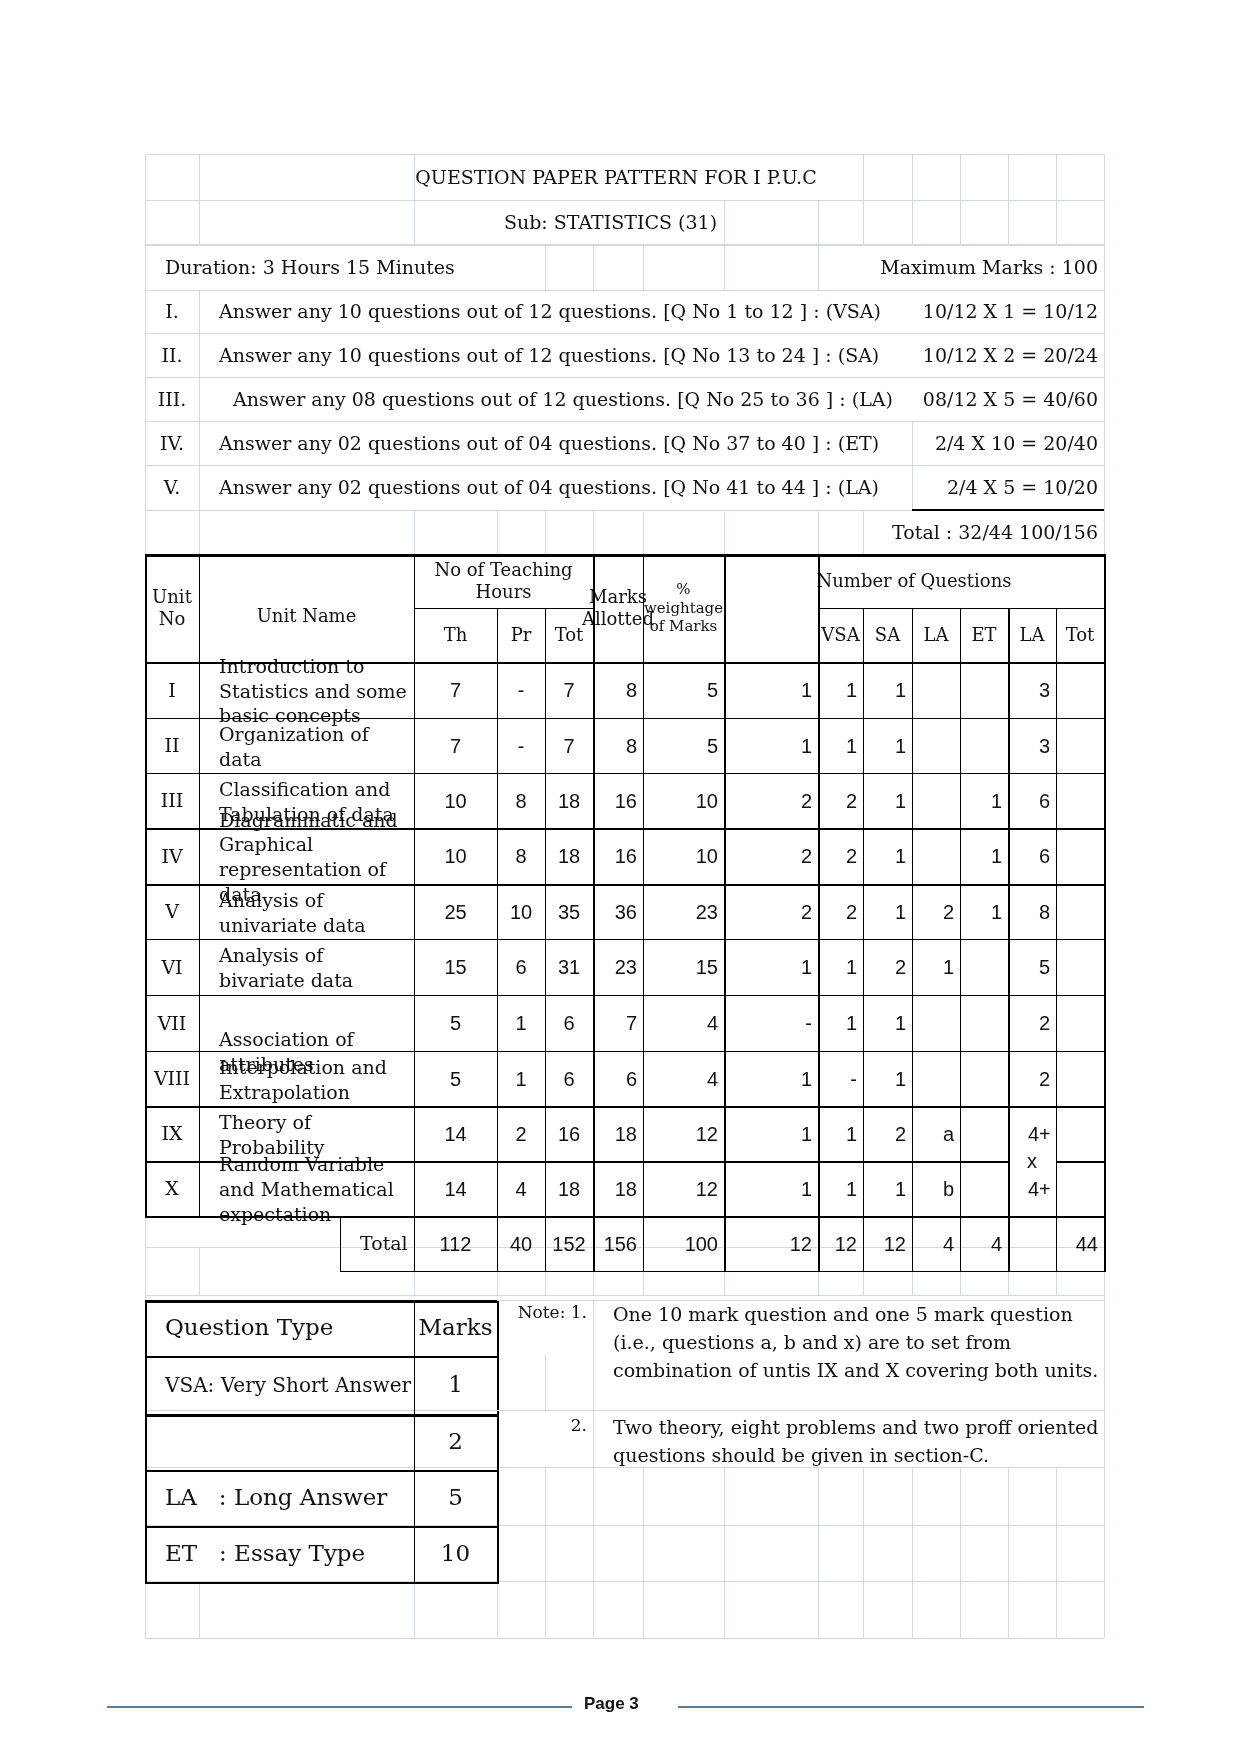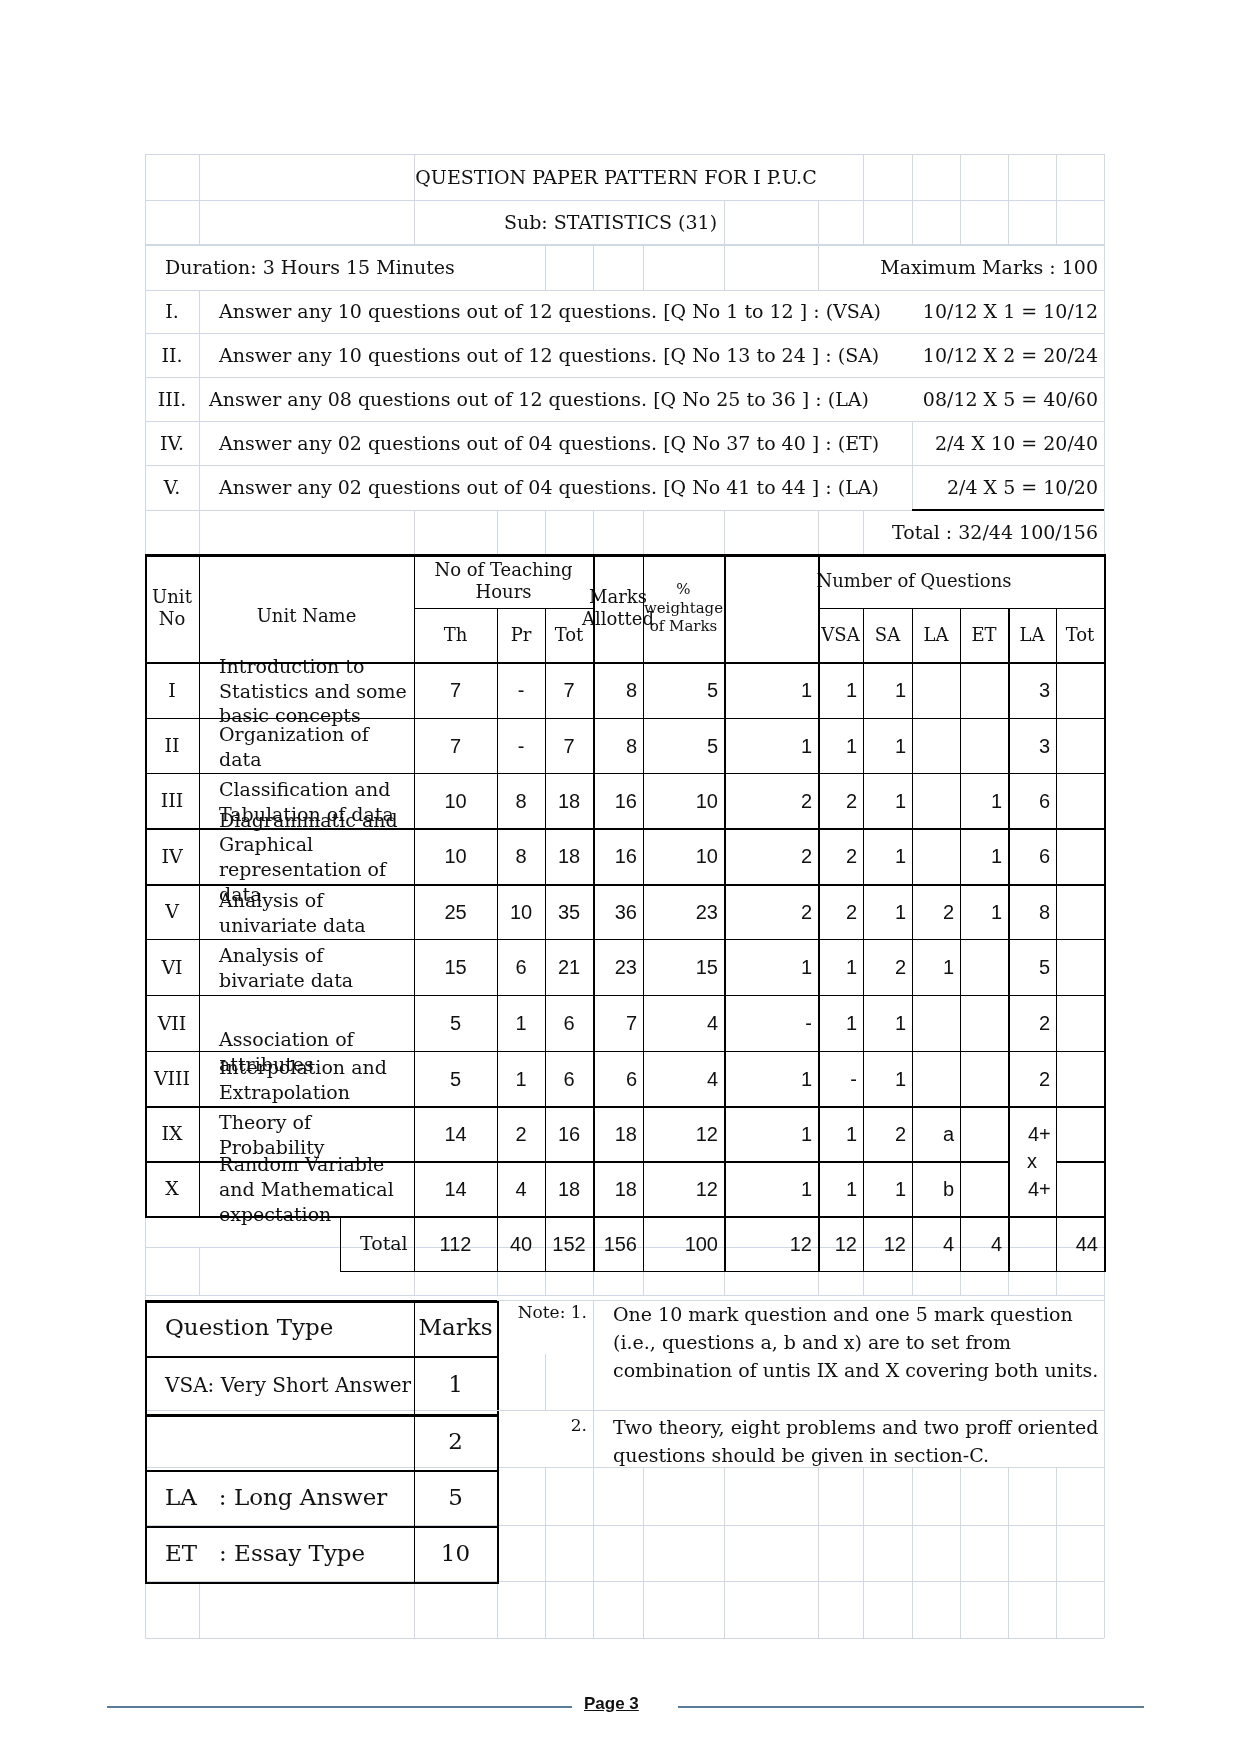--- a/index.html
+++ b/index.html
@@ -13,21 +13,21 @@
   .c { justify-content:center; text-align:center; }
   .r { justify-content:flex-end; padding-right:6px; }
   .l { justify-content:flex-start; padding-left:20px; }
   .num { font-family:"Liberation Sans","DejaVu Sans",sans-serif; font-size:20px; }
   .wrap { white-space:normal; }
   .hdr { font-size:18px; line-height:1.25; }
   .small { font-size:15px; line-height:1.25; }
   .big { font-size:23px; }
   .footer-line { position:absolute; height:2px; background:#5b7c99; }
   .footer-text { position:absolute; font-family:"Liberation Sans","DejaVu Sans",sans-serif;
-                 font-weight:bold; font-size:17px;text-decoration:underline; }
+                 font-weight:bold; font-size:17px; }
 </style>
 </head>
 <body>
 
 <div class="page" id="page">
     <div class="gl" style="left: 145px; top: 154px; width: 959px; height: 1px;"></div>
     <div class="gl" style="left: 145px; top: 200px; width: 959px; height: 1px;"></div>
     <div class="gl" style="left: 145px; top: 244px; width: 959px; height: 2px;"></div>
     <div class="gl" style="left: 145px; top: 290px; width: 959px; height: 1px;"></div>
     <div class="gl" style="left: 145px; top: 333px; width: 959px; height: 1px;"></div>
@@ -108,21 +108,21 @@
     <div class="cell c" style="left: 497px; top: 200px; width: 227px; height: 44px;">Sub: STATISTICS (31)</div>
     <div class="cell l" style="left: 145px; top: 244px; width: 352px; height: 46px;">Duration: 3 Hours 15 Minutes</div>
     <div class="cell r" style="left: 818px; top: 244px; width: 286px; height: 46px;">Maximum Marks : 100</div>
     <div class="cell c" style="left: 145px; top: 290px; width: 54px; height: 43px;">I.</div>
     <div class="cell l" style="left: 199px; top: 290px; width: 809px; height: 43px;">Answer any 10 questions out of 12 questions. [Q No 1 to 12 ] : (VSA)</div>
     <div class="cell r" style="left: 960px; top: 290px; width: 144px; height: 43px;">10/12 X 1 = 10/12</div>
     <div class="cell c" style="left: 145px; top: 333px; width: 54px; height: 44px;">II.</div>
     <div class="cell l" style="left: 199px; top: 333px; width: 809px; height: 44px;">Answer any 10 questions out of 12 questions. [Q No 13 to 24 ] : (SA)</div>
     <div class="cell r" style="left: 960px; top: 333px; width: 144px; height: 44px;">10/12 X 2 = 20/24</div>
     <div class="cell c" style="left: 145px; top: 377px; width: 54px; height: 44px;">III.</div>
-    <div class="cell l" style="left: 189px; top: 377px; width: 809px; height: 44px;">Answer any 08 questions out of 12 questions. [Q No 25 to 36 ] : (LA)</div>
+    <div class="cell l" style="left: 213px; top: 377px; width: 809px; height: 44px;">Answer any 08 questions out of 12 questions. [Q No 25 to 36 ] : (LA)</div>
     <div class="cell r" style="left: 960px; top: 377px; width: 144px; height: 44px;">08/12 X 5 = 40/60</div>
     <div class="cell c" style="left: 145px; top: 421px; width: 54px; height: 44px;">IV.</div>
     <div class="cell l" style="left: 199px; top: 421px; width: 713px; height: 44px;">Answer any 02 questions out of 04 questions.  [Q No 37 to 40 ] : (ET)</div>
     <div class="cell r" style="left: 912px; top: 421px; width: 192px; height: 44px;">2/4 X 10 = 20/40</div>
     <div class="cell c" style="left: 145px; top: 465px; width: 54px; height: 45px;">V.</div>
     <div class="cell l" style="left: 199px; top: 465px; width: 713px; height: 45px;">Answer any 02 questions out of 04 questions.  [Q No 41 to 44 ] : (LA)</div>
     <div class="cell r" style="left: 912px; top: 465px; width: 192px; height: 45px;">2/4 X 5 = 10/20</div>
     <div class="bl" style="left: 912px; top: 509px; width: 192px; height: 2px;"></div>
     <div class="cell r" style="left: 863px; top: 510px; width: 241px; height: 44px;">Total : 32/44  100/156</div>
     <div class="cell c wrap hdr" style="left: 145px; top: 554px; width: 54px; height: 108px; padding: 0px 4px;">Unit No</div>
@@ -205,21 +205,21 @@
     <div class="cell num r" style="left: 724px; top: 884px; width: 94px; height: 55px;">2</div>
     <div class="cell num r" style="left: 818px; top: 884px; width: 45px; height: 55px;">2</div>
     <div class="cell num r" style="left: 863px; top: 884px; width: 49px; height: 55px;">1</div>
     <div class="cell num r" style="left: 912px; top: 884px; width: 48px; height: 55px;">2</div>
     <div class="cell num r" style="left: 960px; top: 884px; width: 48px; height: 55px;">1</div>
     <div class="cell num r" style="left: 1008px; top: 884px; width: 48px; height: 55px;">8</div>
     <div class="cell c" style="left: 145px; top: 939px; width: 54px; height: 56px;">VI</div>
     <div class="cell l wrap" style="left: 199px; top: 939px; width: 213px; height: 56px; line-height: 1.3; padding-top: 2px;">Analysis of bivariate data</div>
     <div class="cell num c" style="left: 414px; top: 939px; width: 83px; height: 56px;">15</div>
     <div class="cell num c" style="left: 497px; top: 939px; width: 48px; height: 56px;">6</div>
-    <div class="cell num c" style="left: 545px; top: 939px; width: 48px; height: 56px;">21</div>
+    <div class="cell num c" style="left: 545px; top: 939px; width: 48px; height: 56px;">31</div>
     <div class="cell num r" style="left: 593px; top: 939px; width: 50px; height: 56px;">23</div>
     <div class="cell num r" style="left: 643px; top: 939px; width: 81px; height: 56px;">15</div>
     <div class="cell num r" style="left: 724px; top: 939px; width: 94px; height: 56px;">1</div>
     <div class="cell num r" style="left: 818px; top: 939px; width: 45px; height: 56px;">1</div>
     <div class="cell num r" style="left: 863px; top: 939px; width: 49px; height: 56px;">2</div>
     <div class="cell num r" style="left: 912px; top: 939px; width: 48px; height: 56px;">1</div>
     <div class="cell num r" style="left: 960px; top: 939px; width: 48px; height: 56px;"></div>
     <div class="cell num r" style="left: 1008px; top: 939px; width: 48px; height: 56px;">5</div>
     <div class="cell c" style="left: 145px; top: 995px; width: 54px; height: 56px;">VII</div>
     <div class="cell l wrap" style="left: 199px; top: 995px; width: 213px; height: 56px; line-height: 1.3; padding-top: 2px; margin-top: 28px;">Association of attributes</div>

